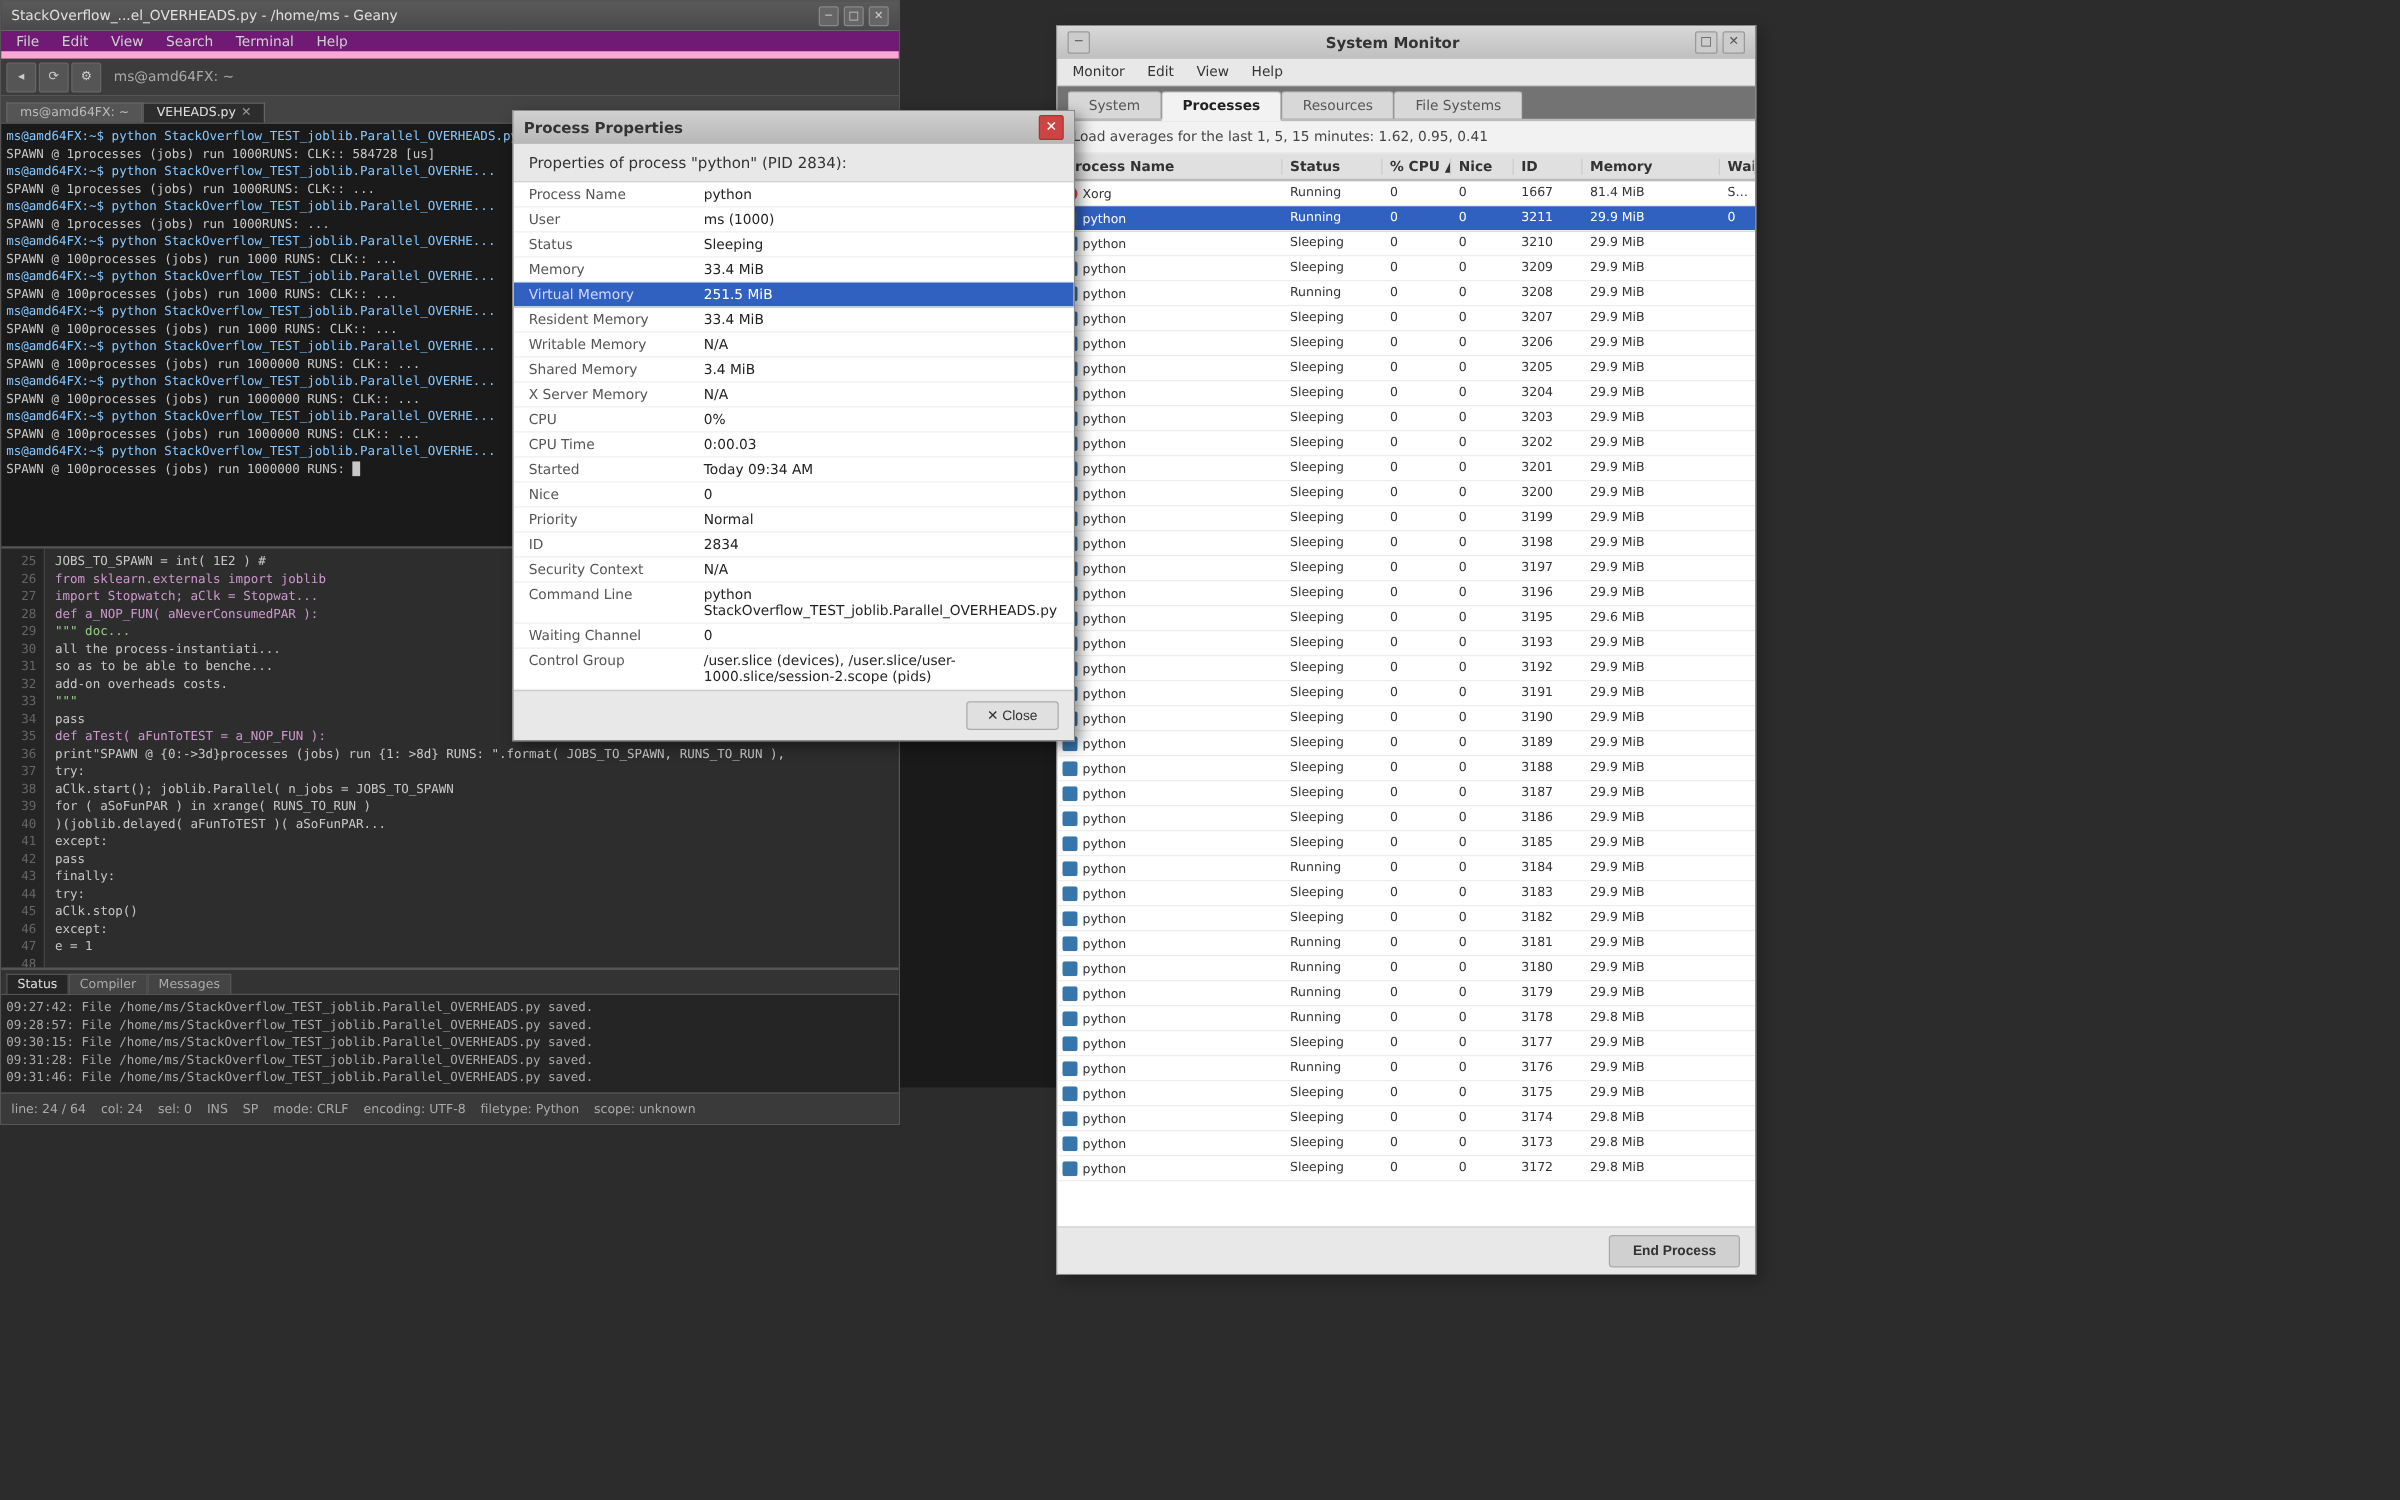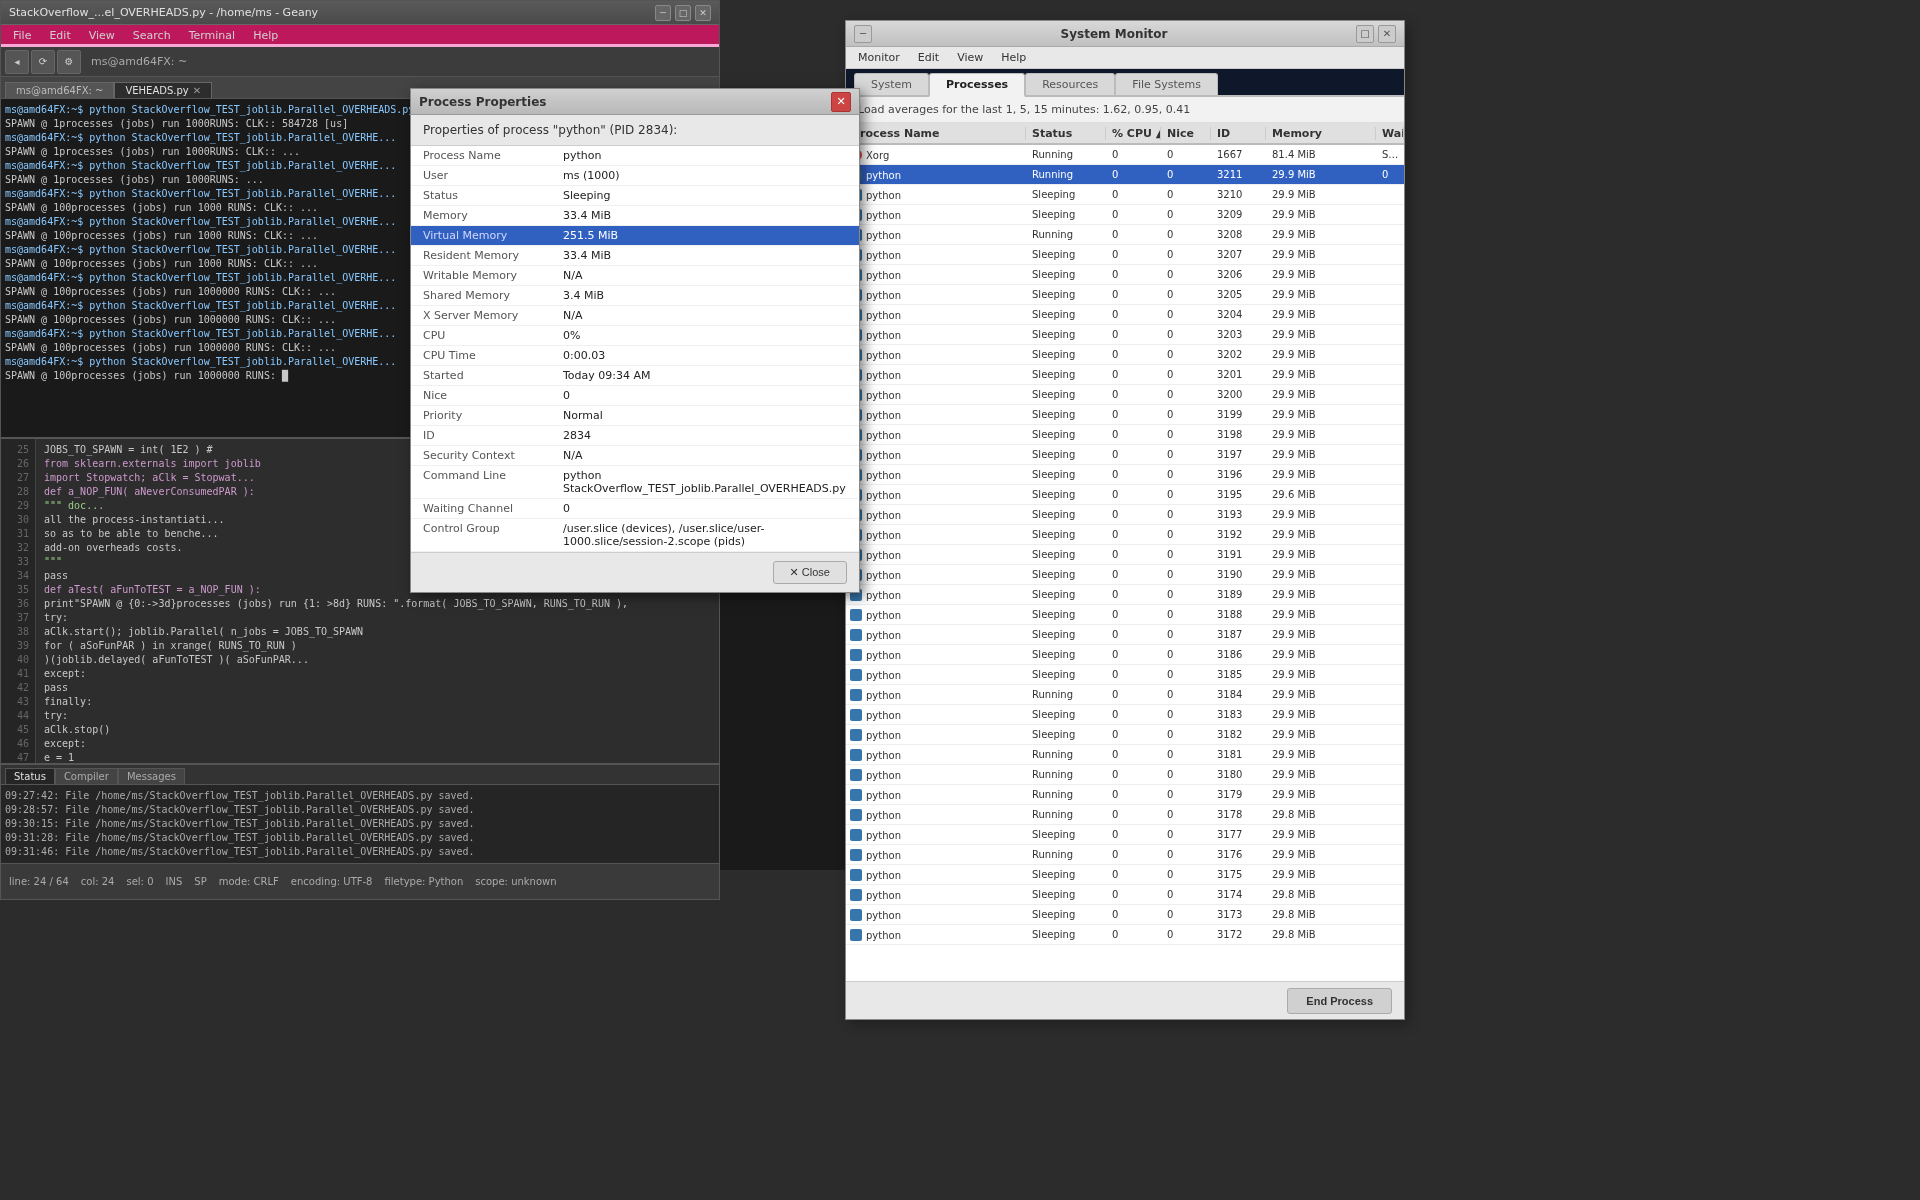--- a/index.html
+++ b/index.html
@@ -47,27 +47,27 @@
       border-radius: 2px;
       border: 1px solid #888;
       background: #666;
       display: flex; align-items: center; justify-content: center;
       font-size: 9px;
       color: #ccc;
       cursor: pointer;
     }
 
     .geany-menubar {
-      background: #be185d;
+      background: #701a75;
       height: 22px;
       display: flex;
-      align-items: flex-end;
+      align-items: center;
       padding: 0 4px;
       gap: 2px;
-      border-bottom: 3px solid #f9a8d4;
+      border-bottom: 6px solid #f9a8d4;
     }
     .menu-item {
       padding: 2px 8px;
       color: #d0d0d0;
       font-size: 11px;
       cursor: pointer;
     }
 
     .geany-toolbar {
       background: #3c3c3c;
@@ -209,21 +209,21 @@
       font-family: 'DejaVu Sans Mono', monospace;
       font-size: 10px;
       color: #aaa;
       padding: 4px;
       line-height: 14px;
     }
 
     
     .geany-statusbar {
       background: #3a3a3a;
-      height: 36px;
+      height: 25px;
       display: flex;
       align-items: center;
       padding: 0 8px;
       gap: 12px;
       border-top: 1px solid #555;
       font-size: 10px;
       color: #aaa;
     }
 
     
@@ -367,21 +367,21 @@
       gap: 2px;
       border-bottom: 1px solid #ccc;
     }
     .sysmon-menu-item {
       padding: 2px 8px;
       color: #333;
       font-size: 11px;
       cursor: pointer;
     }
     .sysmon-tabs {
-      background: #0f172a;
+      background: #737373;
       height: 28px;
       display: flex;
       align-items: flex-end;
       padding-left: 8px;
       border-bottom: 2px solid #bbb;
     }
     .sysmon-tab {
       padding: 4px 16px;
       background: #d8d8d8;
       border: 1px solid #bbb;

